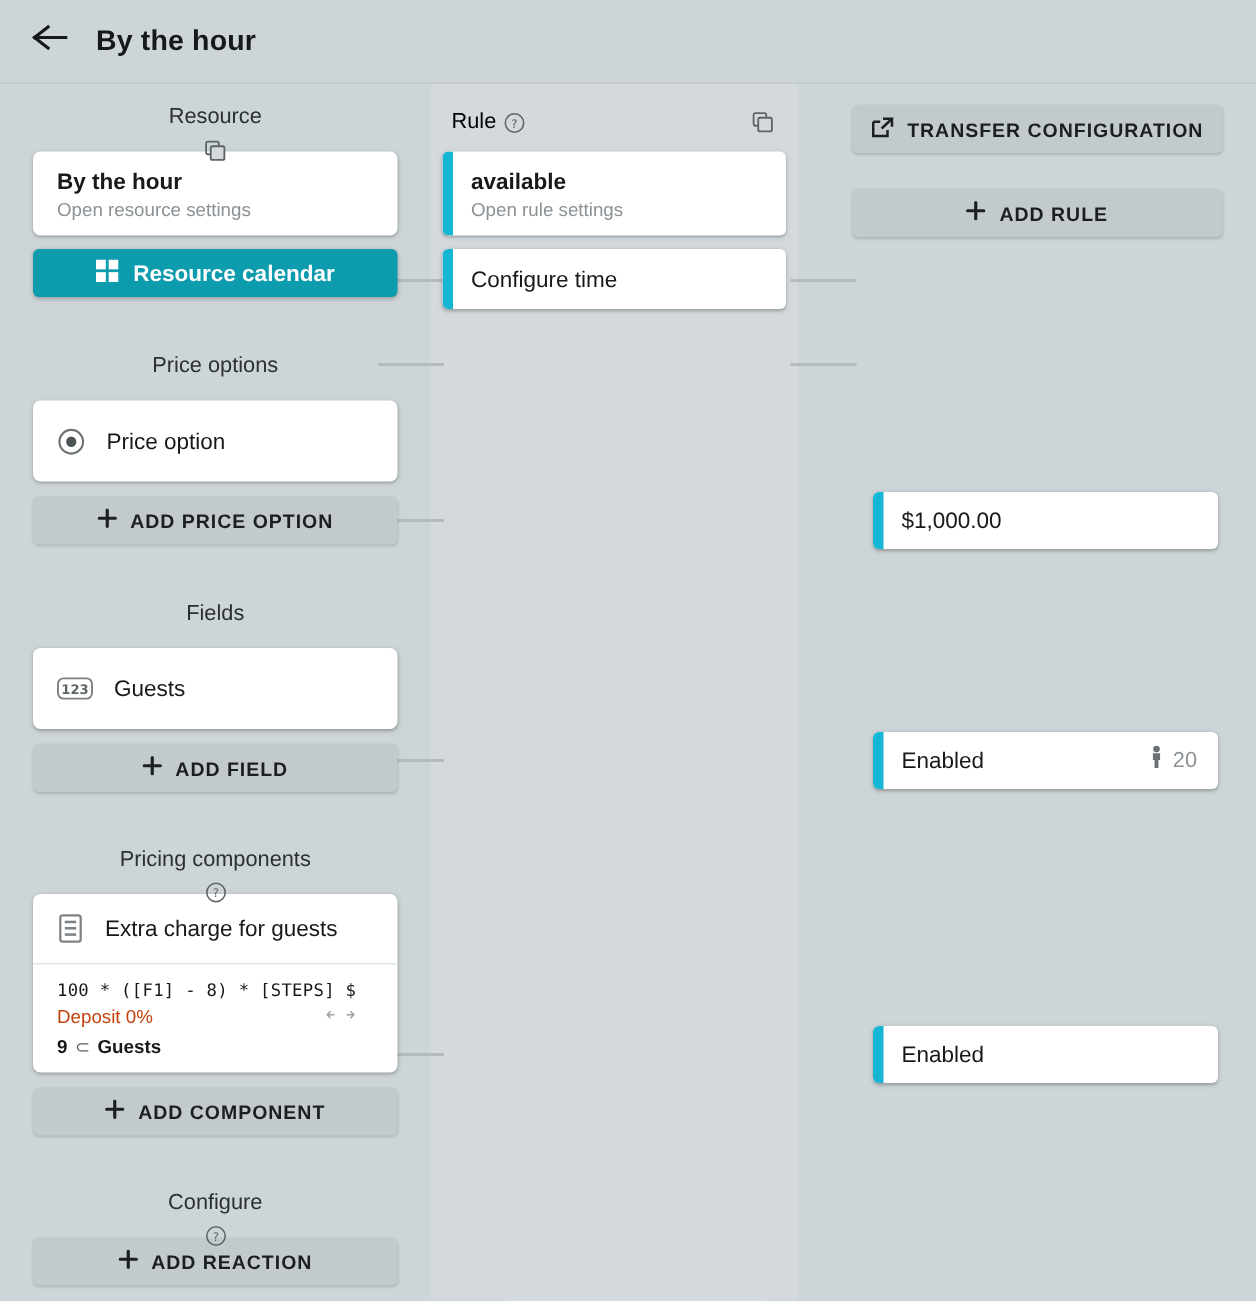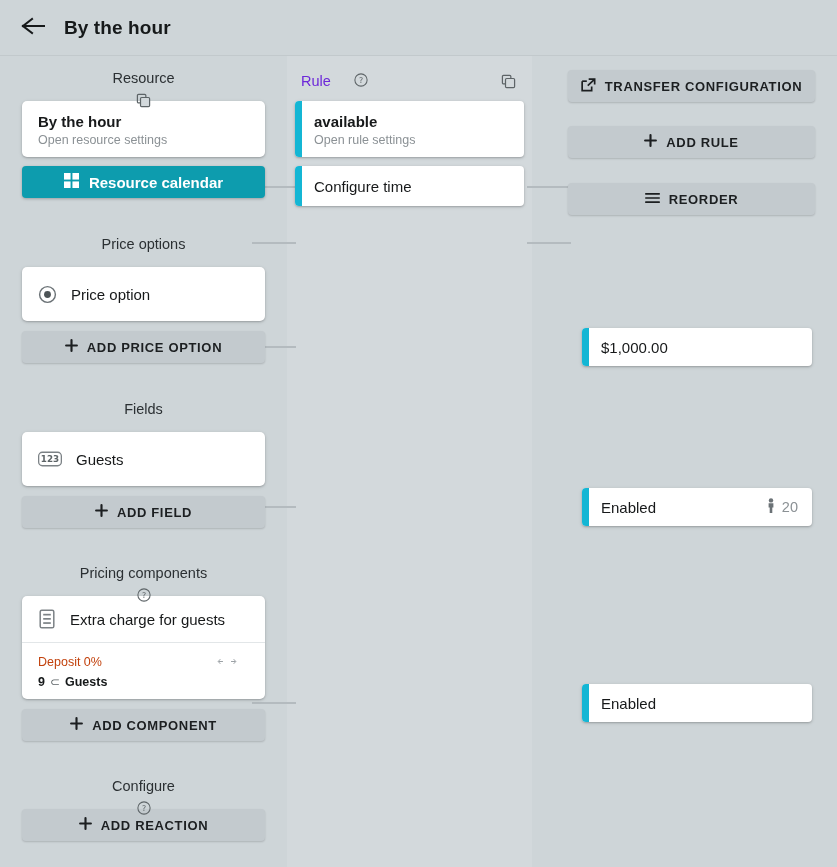--- a/index.html
+++ b/index.html
@@ -69,21 +69,21 @@
     align-items: center;
     gap: 7px;
     height: 22px;
     margin-bottom: 9px;
     flex-direction: column;
   }
   .rule-head-row {
     display:flex; align-items:center; justify-content:space-between;
     padding: 0 8px 0 6px; height: 22px; margin-bottom: 9px;
   }
-  .rule-head-row .lbl { font-size:14.5px; color:#6d28d9; display:flex; align-items:flex-start; gap:23px;}
+  .rule-head-row .lbl { font-size:14.5px; color:#000000; display:flex; align-items:flex-end; gap:5px;}
 
   .help-ico { display:inline-flex; }
   .copy-ico { display:inline-flex; cursor:pointer; }
 
   
   .card {
     background: #fff;
     border-radius: 5px;
     box-shadow: 0 1px 2px rgba(0,0,0,.20), 0 1px 4px rgba(0,0,0,.10);
     cursor: pointer;
@@ -332,20 +332,21 @@
             <rect x="2.2" y="1.2" width="13.6" height="17.6" rx="1.6" fill="none" stroke="#7c8286" stroke-width="1.5"></rect>
             <rect x="5.2" y="4.8" width="7.6" height="1.7" fill="#7c8286"></rect>
             <rect x="5.2" y="9.0" width="7.6" height="1.7" fill="#7c8286"></rect>
             <rect x="5.2" y="13.2" width="7.6" height="1.7" fill="#7c8286"></rect>
           </svg>
         </span>
         <span>Extra charge for guests</span>
       </div>
       <div class="pc-divider"></div>
       <div class="pc-body">
+        <div class="pc-formula">100 * ([F1] - 8) * [STEPS] $</div>
         <div class="pc-dep-row">
           <span class="pc-deposit">Deposit 0%</span>
           <span class="pc-arrows">
             <svg width="20" height="9" viewBox="0 0 22 10">
               <path d="M6.5 5 H1.5 M3.6 2.4 L1.2 5 L3.6 7.6" stroke="#9aa0a4" stroke-width="1.1" fill="none"></path>
               <path d="M15.5 5 H20.5 M18.4 2.4 L20.8 5 L18.4 7.6" stroke="#9aa0a4" stroke-width="1.1" fill="none"></path>
             </svg>
           </span>
         </div>
         <div class="pc-cond">
@@ -472,24 +473,16 @@
       <span>
         <svg width="13" height="13" viewBox="0 0 14 14">
             <path d="M7 1.2 V12.8 M1.2 7 H12.8" stroke="#1c1f21" stroke-width="2.3" stroke-linecap="round"></path>
           </svg>
       </span>
       <span>ADD RULE</span>
     </div>
 
     <div style="height:25px"></div>
 
-    <div class="gbtn wide">
-      <span>
-        <svg width="15" height="12" viewBox="0 0 16 12">
-          <path d="M0.8 1.6 H15.2 M0.8 6 H15.2 M0.8 10.4 H15.2" stroke="#1c1f21" stroke-width="1.7" stroke-linecap="round"></path>
-        </svg>
-      </span>
-      <span>REORDER</span>
-    </div>
 
   </div>
 
 </div>
 
 </body></html>

